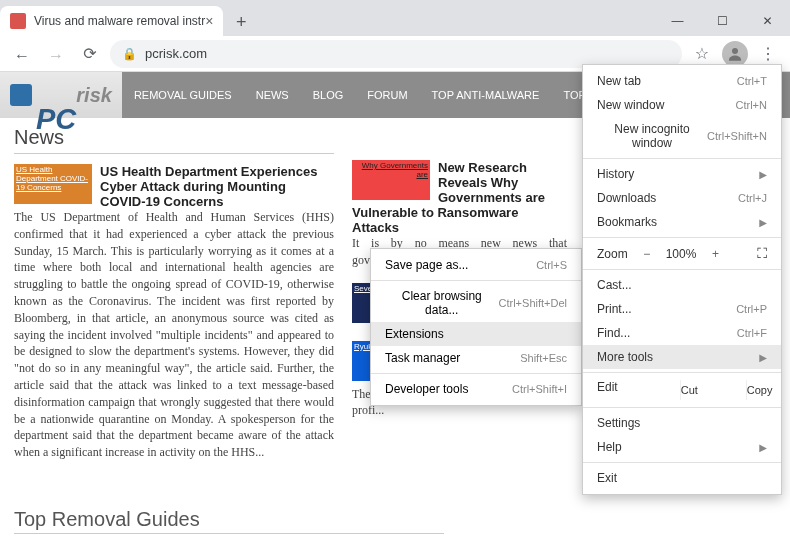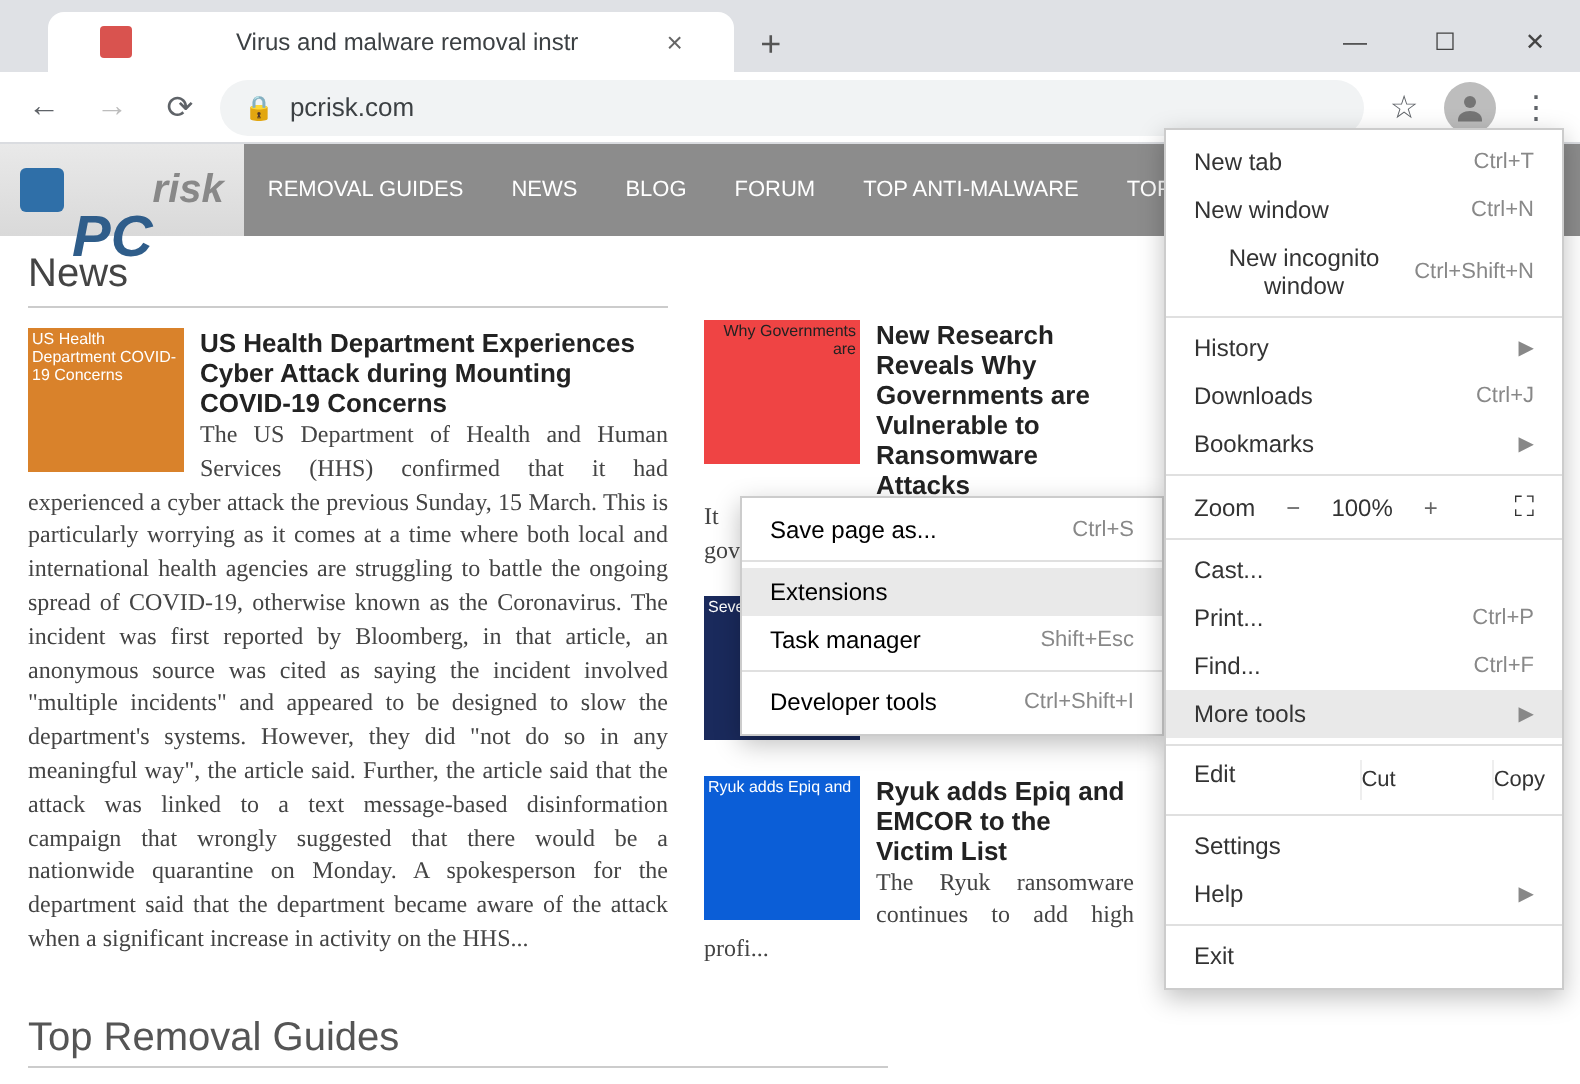--- a/index.html
+++ b/index.html
@@ -1,20 +1,20 @@
 <!DOCTYPE html>
 <html><head>
 <meta charset="utf-8">
 <style>
 * { margin: 0; padding: 0; box-sizing: border-box; font-family: "Segoe UI", Arial, sans-serif; }
 body { width: 790px; height: 542px; overflow: hidden; background: #fff; position: relative; }
 
 
 .titlebar { height: 36px; background: #dfe1e5; display: flex; align-items: flex-end; }
-.tab { background: #fff; height: 30px; margin-left: 24px; border-radius: 8px 8px 0 0; display: flex; align-items: center; padding: 0 26px; min-width: 200px; font-size: 12px; color: #3c4043; gap: 44px; }
+.tab { background: #fff; height: 30px; margin-left: 0; border-radius: 8px 8px 0 0; display: flex; align-items: center; padding: 0 10px; min-width: 200px; font-size: 12px; color: #3c4043; }
 .tab .favicon { width: 16px; height: 16px; background: #d9534f; border-radius: 2px; margin-right: 8px; }
 .tab .tab-close { margin-left: auto; font-size: 14px; color: #666; }
 .newtab { width: 28px; height: 28px; display: flex; align-items: center; justify-content: center; font-size: 18px; color: #555; margin-left: 4px; }
 .win-controls { margin-left: auto; display: flex; }
 .win-btn { width: 45px; height: 30px; display:flex; align-items:center; justify-content:center; color:#444; font-size:12px; }
 
 
 .toolbar { height: 36px; background: #fff; border-bottom: 1px solid #dadce0; display:flex; align-items:center; padding: 0 8px; gap: 6px; }
 .nav-btn { width:28px; height:28px; display:flex; align-items:center; justify-content:center; color:#5f6368; border-radius:50%; }
 .nav-btn.disabled { color:#bdbdbd; }
@@ -31,21 +31,21 @@
 .site-nav span { padding:0 12px; }
 
 .content { display:flex; padding: 8px 14px; gap: 18px; }
 .col-left { width: 320px; }
 .col-mid { width: 215px; }
 .col-right { flex:1; font-size:12px; color:#444; }
 
 .section-title { font-size:20px; color:#444; border-bottom:1px solid #ccc; padding-bottom:4px; margin-bottom:10px; font-weight: 300; }
 
 .article { margin-bottom:14px; font-size:12px; color:#444; }
-.article .thumb { float:left; width:78px; height:72px; margin:0 8px 4px 0; background:#333; color:#fff; font-size:8px; padding:2px; line-height:1.1; overflow:hidden; }
+.article .thumb { float:left; width:78px; height:40px; margin:0 8px 4px 0; background:#333; color:#fff; font-size:8px; padding:2px; line-height:1.1; overflow:hidden;text-decoration:underline; }
 .article .thumb.orange { background:#d9822b; }
 .article .thumb.yellow { background:#ef4444; color:#222;text-align:right; }
 .article .thumb.navy { background:#1a2a5c; }
 .article .thumb.blue { background:#0b5ed7; }
 .article h3 { font-size:13px; color:#222; margin-bottom:4px; display:inline; }
 .article h3::after { content:""; display:block; }
 .article p { line-height:1.4; text-align: justify; font-family: Liberation Serif, serif; }
 .clear { clear:both; }
 
 .sidebar-search { width:100%; height:26px; border:1px solid #ccc; font-size:12px; padding:0 6px; color:#999; margin-bottom:10px; }
@@ -255,20 +255,24 @@
       <span>Exit</span>
     </div>
 </div>
 
 <div class="submenu">
   <div class="cm-item">
       <span>Save page as...</span>
       <span class="shortcut">Ctrl+S</span>
     </div>
   <div class="cm-sep"></div>
+  <div class="cm-item">
+      <span>Clear browsing data...</span>
+      <span class="shortcut">Ctrl+Shift+Del</span>
+    </div>
   <div class="cm-item highlight">
       <span>Extensions</span>
     </div>
   <div class="cm-item">
       <span>Task manager</span>
       <span class="shortcut">Shift+Esc</span>
     </div>
   <div class="cm-sep"></div>
   <div class="cm-item">
       <span>Developer tools</span>

